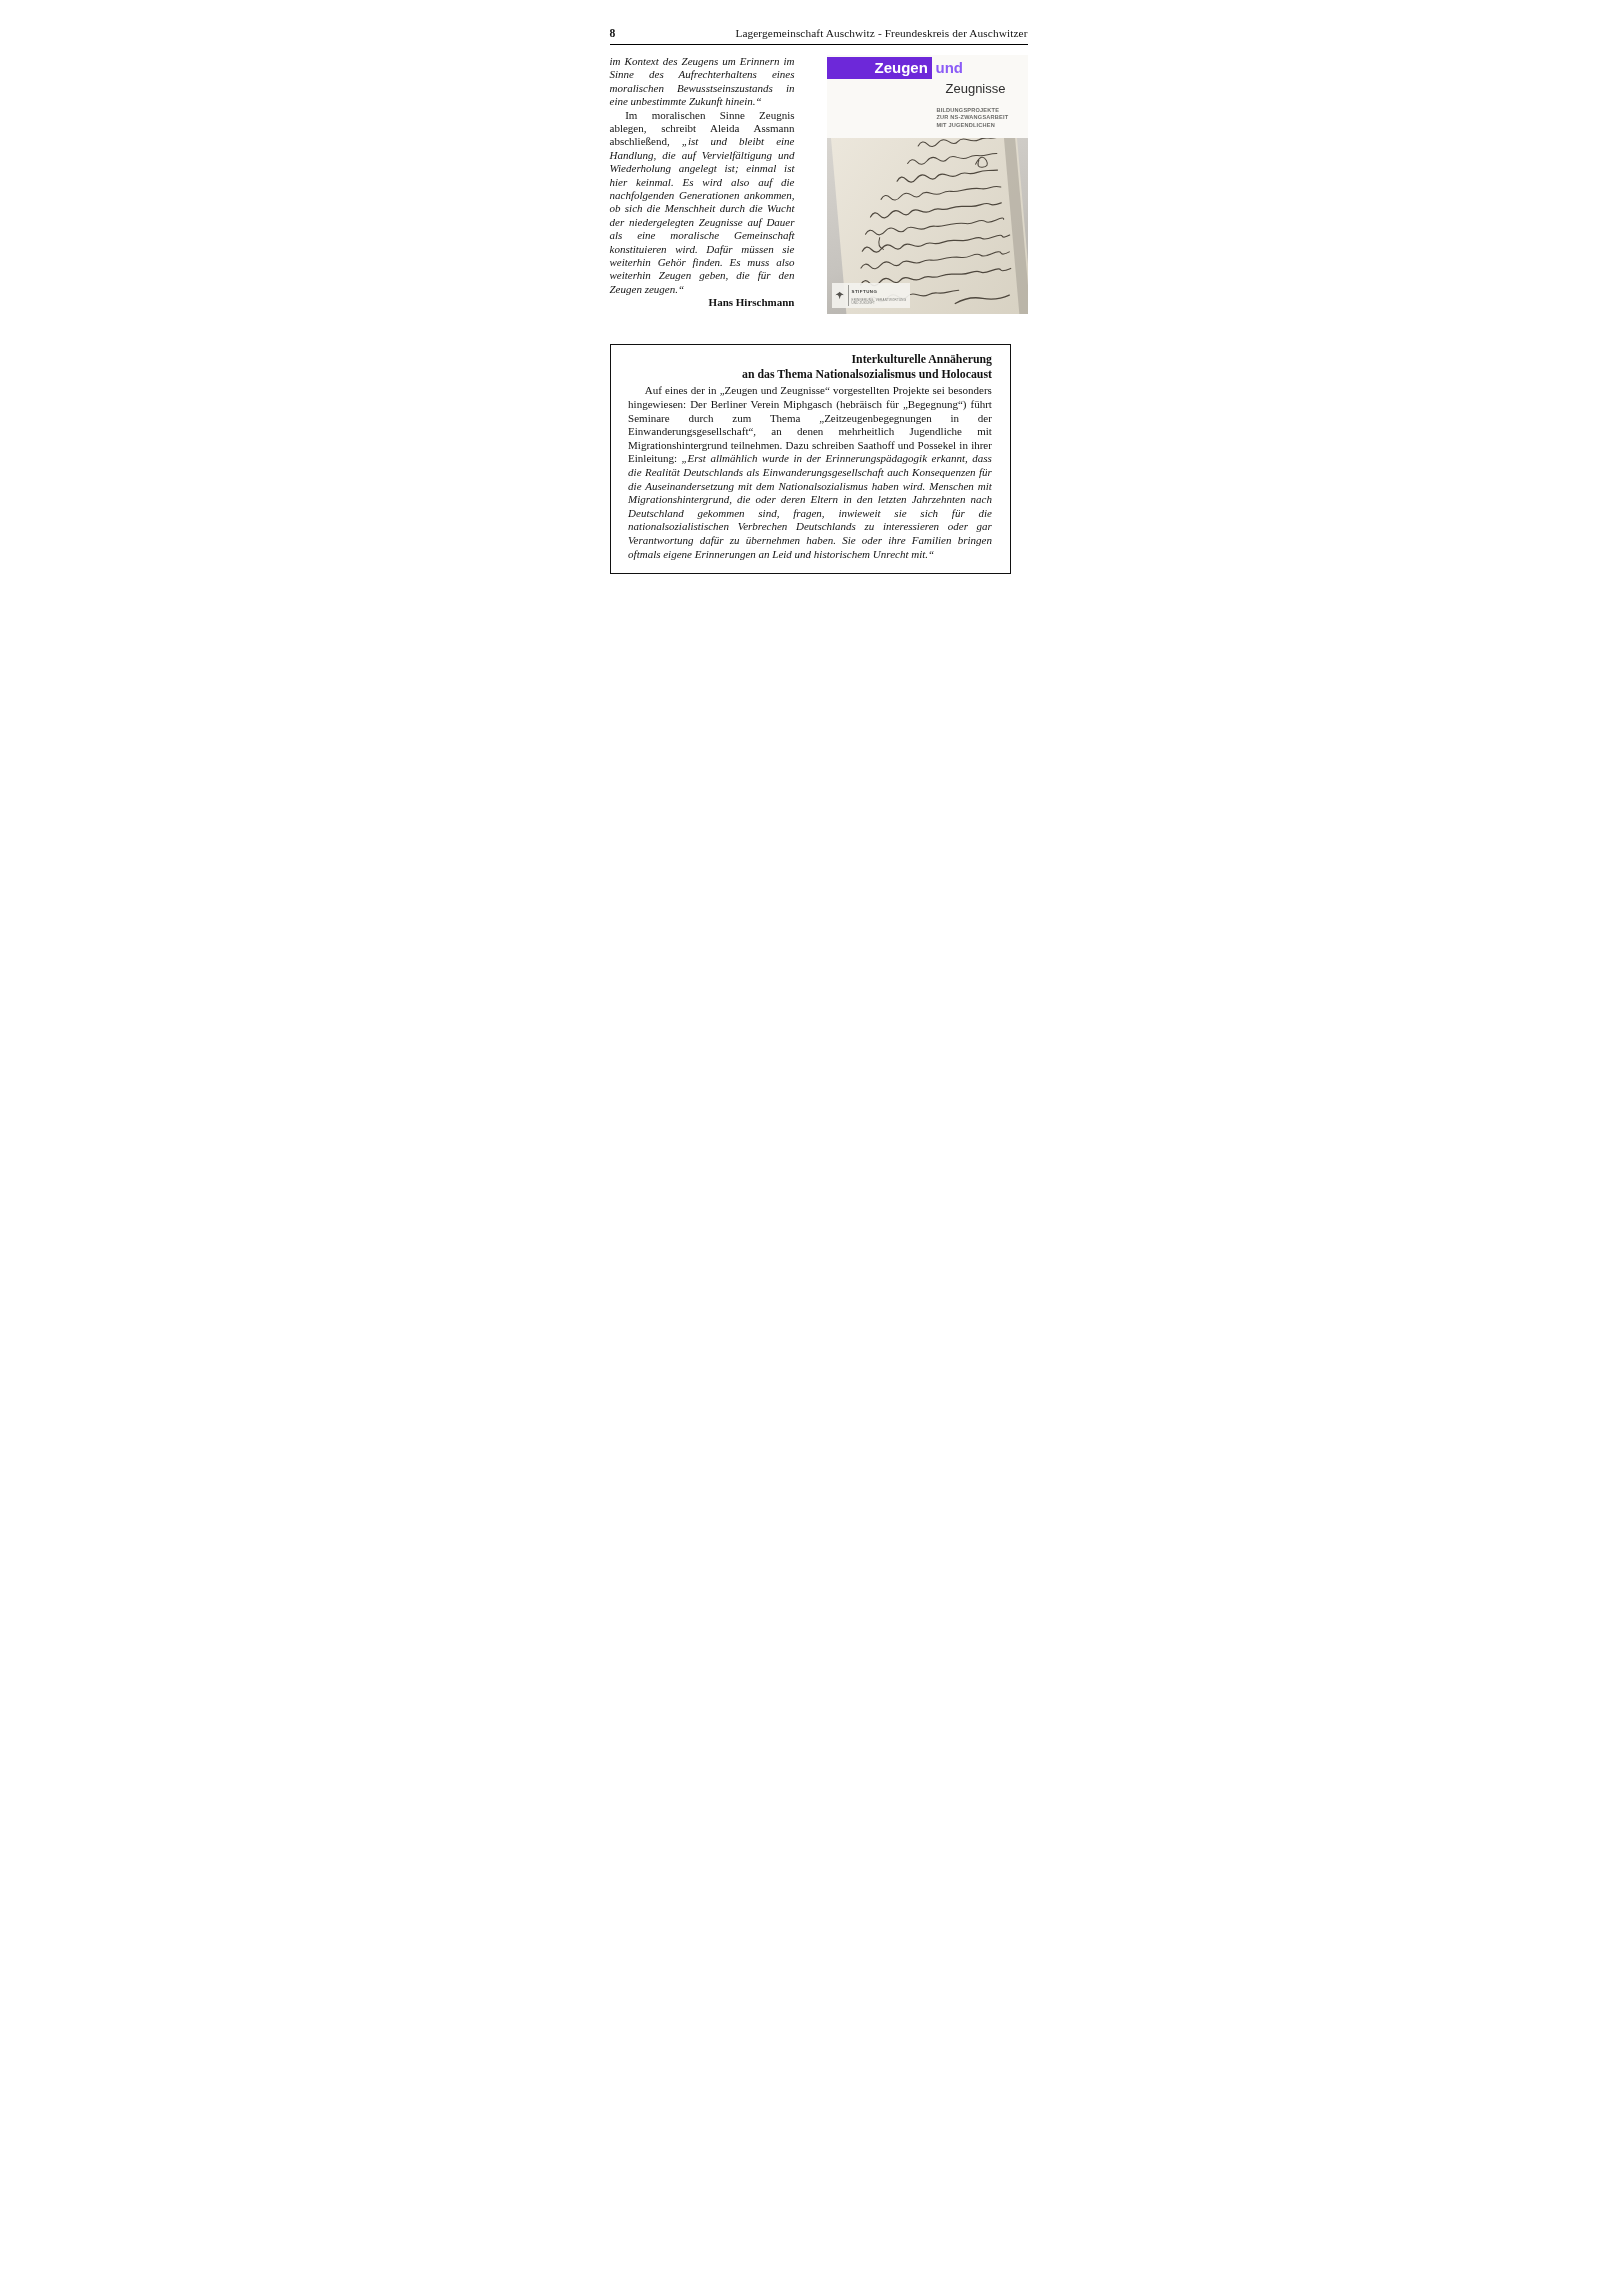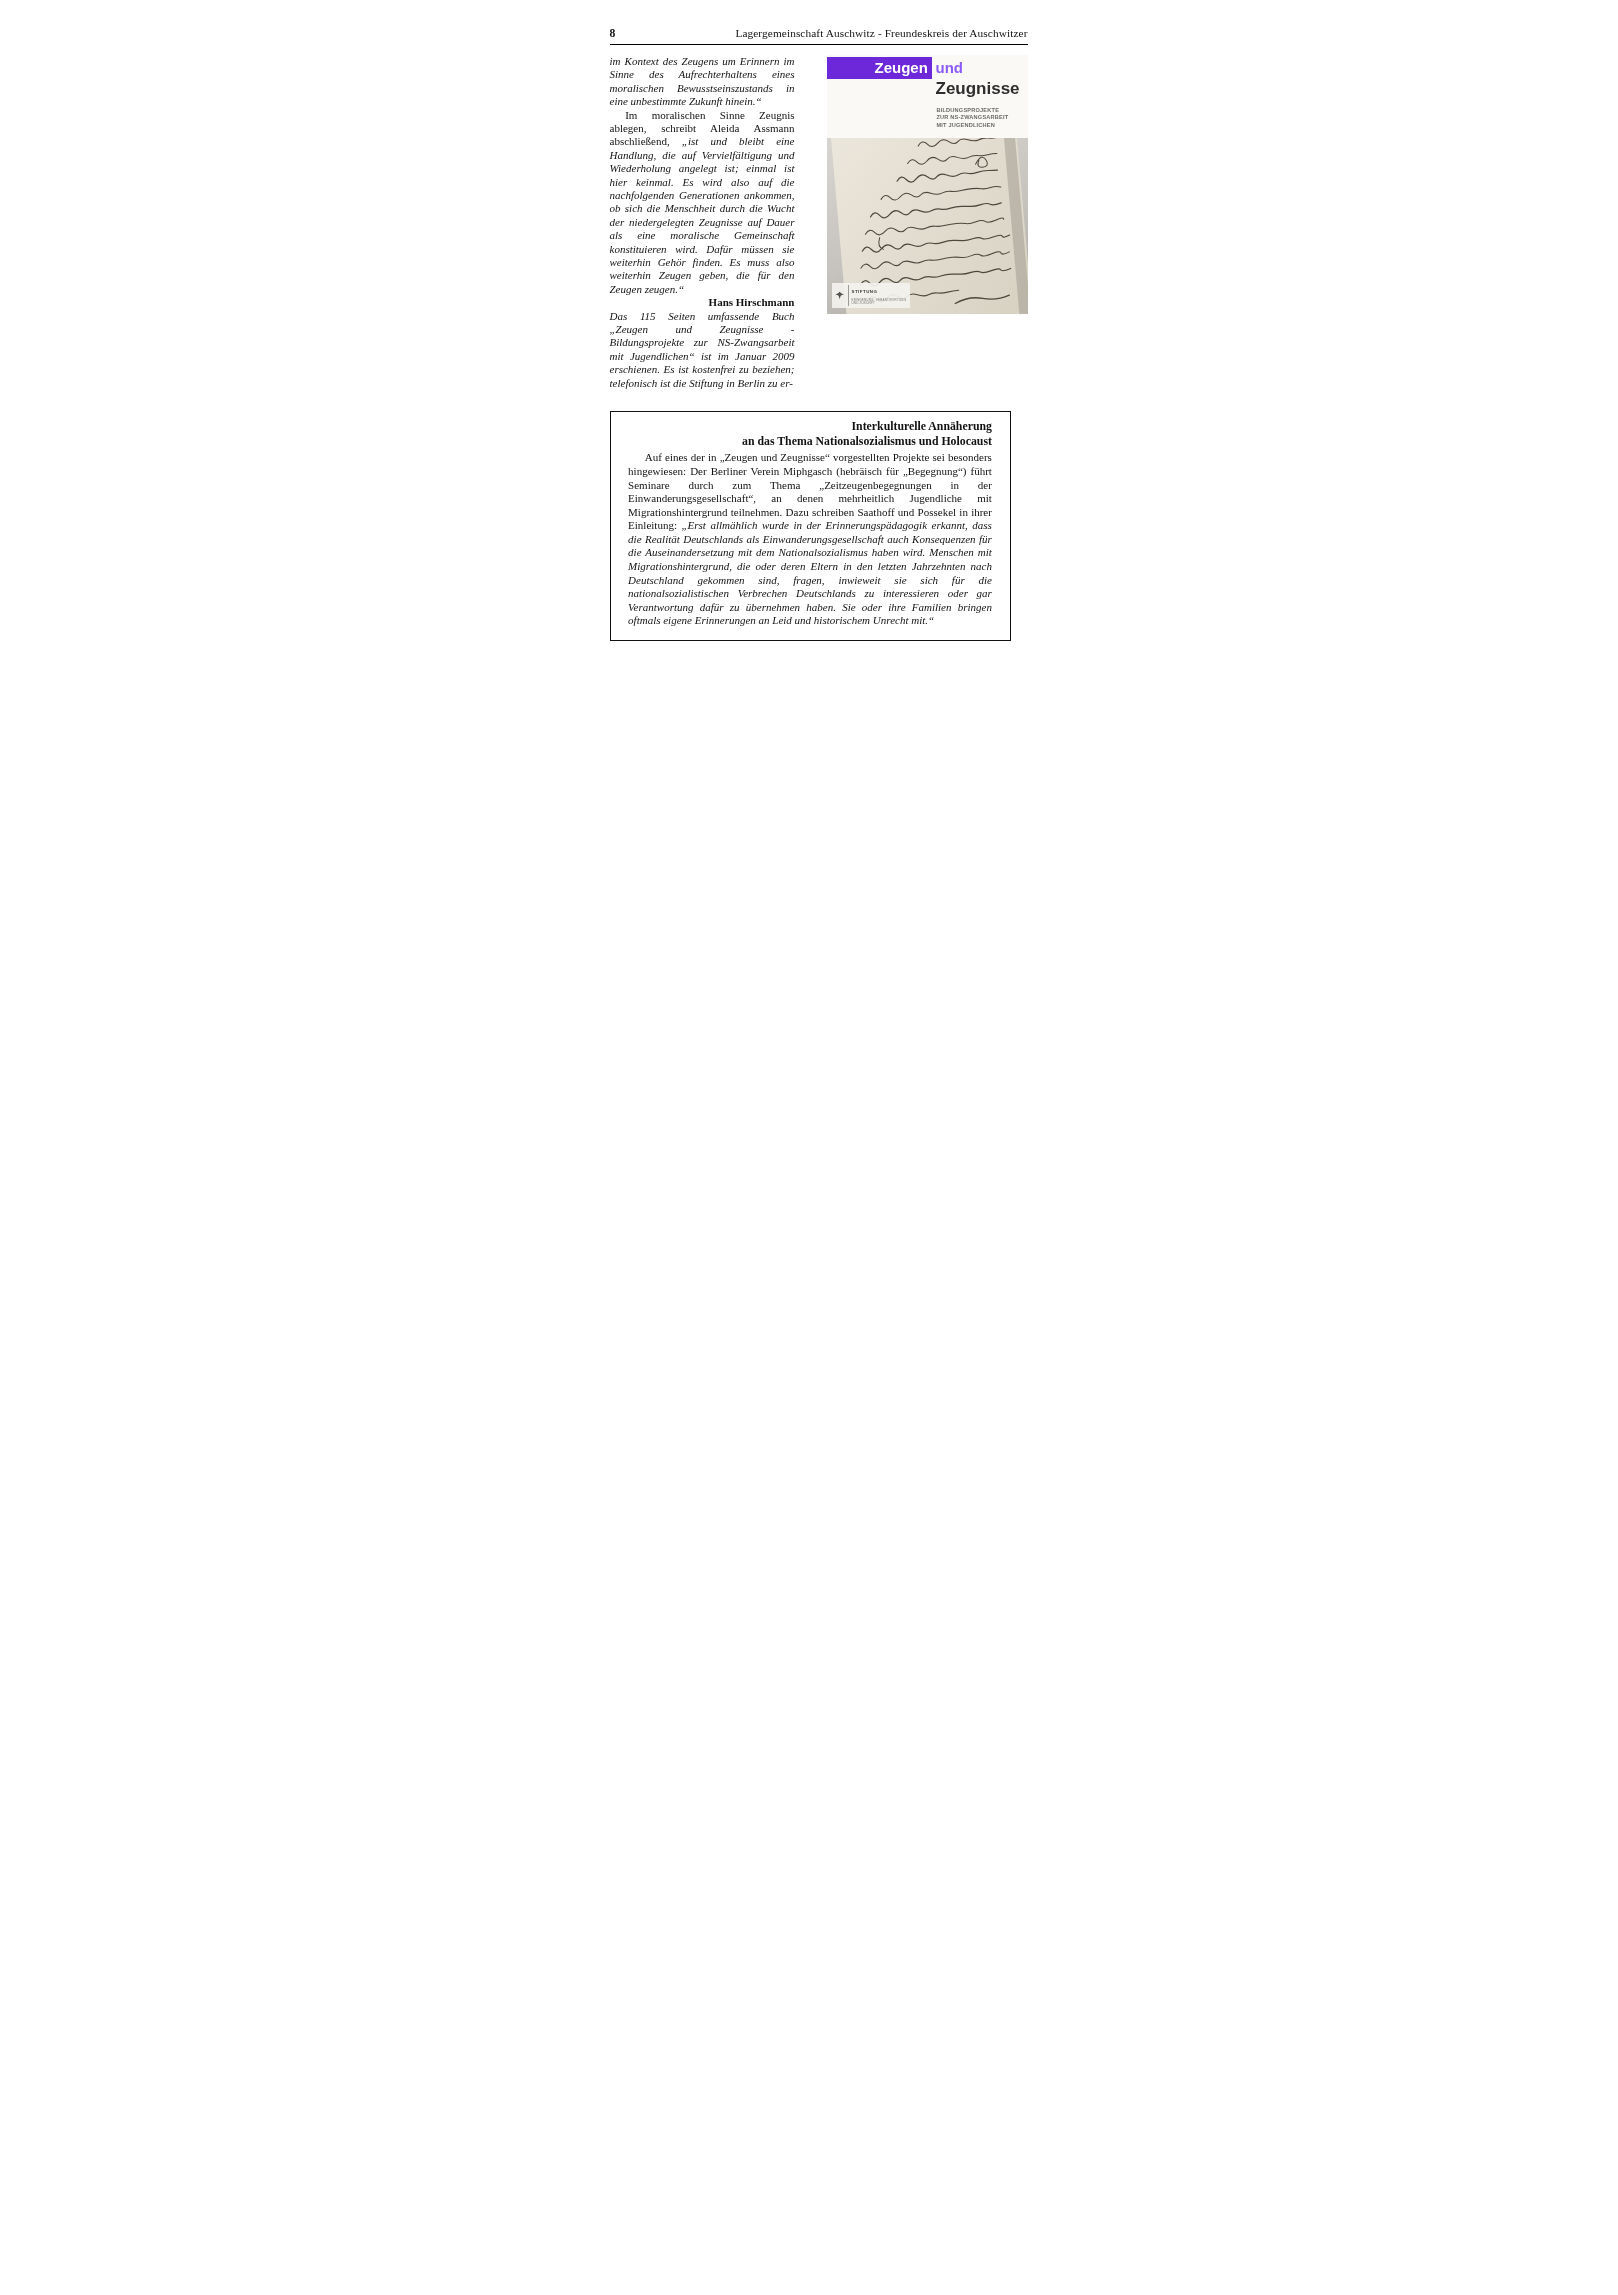--- a/index.html
+++ b/index.html
@@ -21,21 +21,21 @@
   .indent { text-indent:15.7px; }
   .author { text-align:right; font-weight:bold; font-style:normal; }
   
   .cover { width:201px; height:259px; position:relative; background:#f7f6f3; overflow:hidden;
            margin:0 0 9.3px 0; box-shadow:inset 0 0 0 0.5px #e3e1dc; }
   .cover-top { position:absolute; top:0; left:0; right:0; height:83px; background:#faf9f6;
                font-family:"Liberation Sans","DejaVu Sans",sans-serif; }
   .cover-band { position:absolute; left:0; top:1.9px; width:105px; height:22px; background:#6d28d9; }
   .cover-w1 { position:absolute; right:3.7px; top:0; line-height:22px; color:#ffffff; font-weight:bold; font-size:15px; }
   .cover-w2 { position:absolute; left:109px; top:1.9px; line-height:22px; color:#8b5cf6; font-weight:bold; font-size:15px; }
-  .cover-w3 { position:absolute; left:109px; top:23px; line-height:22px; color:#2e2e2e; font-weight:bold; font-size:17px; }
+  .cover-w3 { position:absolute; left:119px; top:23px; line-height:22px; color:#2e2e2e; font-weight:normal; font-size:13px; }
   .cover-sub { position:absolute; left:110px; top:52px; display:flex; flex-direction:column; }
   .cover-sub span { font-size:5.6px; line-height:7.4px; font-weight:bold; color:#6b6b68; letter-spacing:0.2px; }
   .cover-photo { position:absolute; left:0; top:83px; right:0; bottom:0;
                  background:linear-gradient(160deg,#d8d5d0 0%,#c6c3be 55%,#a9a6a0 100%); overflow:hidden; }
   .cover-photo svg.manuscript { position:absolute; left:0; top:0; }
   .cover-logo { position:absolute; left:5.6px; bottom:5.6px; display:flex; align-items:center; gap:3.2px;
                 background:rgba(243,242,238,0.92); padding:2.3px 4.2px 2.3px 3.2px;
                 font-family:"Liberation Sans","DejaVu Sans",sans-serif; }
   .logo-sep { width:0.5px; align-self:stretch; background:#9a9a96; }
   .logo-text { display:flex; flex-direction:column; }
@@ -57,21 +57,20 @@
     <span class="page-number">8</span>
     <span class="header-title">Lagergemeinschaft Auschwitz - Freundeskreis der Auschwitzer</span>
   </header>
 
   <div class="columns">
 
     <div class="col">
       <p class="para italic">im Kontext des Zeugens um Erinnern im Sinne des Aufrechterhaltens eines moralischen Bewusstseinszustands in eine unbestimmte Zukunft hinein.“</p>
       <p class="para indent"><span>Im moralischen Sinne Zeugnis ablegen, schreibt Aleida Assmann abschließend, </span><span class="italic">„ist und bleibt eine Handlung, die auf Vervielfältigung und Wiederholung angelegt ist; einmal ist hier keinmal. Es wird also auf die nachfolgenden Generationen ankommen, ob sich die Menschheit durch die Wucht der niedergelegten Zeugnisse auf Dauer als eine moralische Gemeinschaft konstituieren wird. Dafür müssen sie weiterhin Gehör finden. Es muss also weiterhin Zeugen geben, die für den Zeugen zeugen.“</span></p>
       <p class="para author">Hans Hirschmann</p>
-      <p class="para italic">Das 115 Seiten umfassende Buch „Zeugen und Zeugnisse - Bildungsprojekte zur NS-Zwangsarbeit mit Jugendlichen“ ist im Januar 2009 erschienen. Es ist kostenfrei zu beziehen; telefonisch ist die Stiftung in Berlin zu er-</p>
     </div>
 
     <div class="col">
 
       <figure class="cover">
         <div class="cover-top">
           <div class="cover-band">
             <span class="cover-w1">Zeugen</span>
           </div>
           <span class="cover-w2">und</span>

